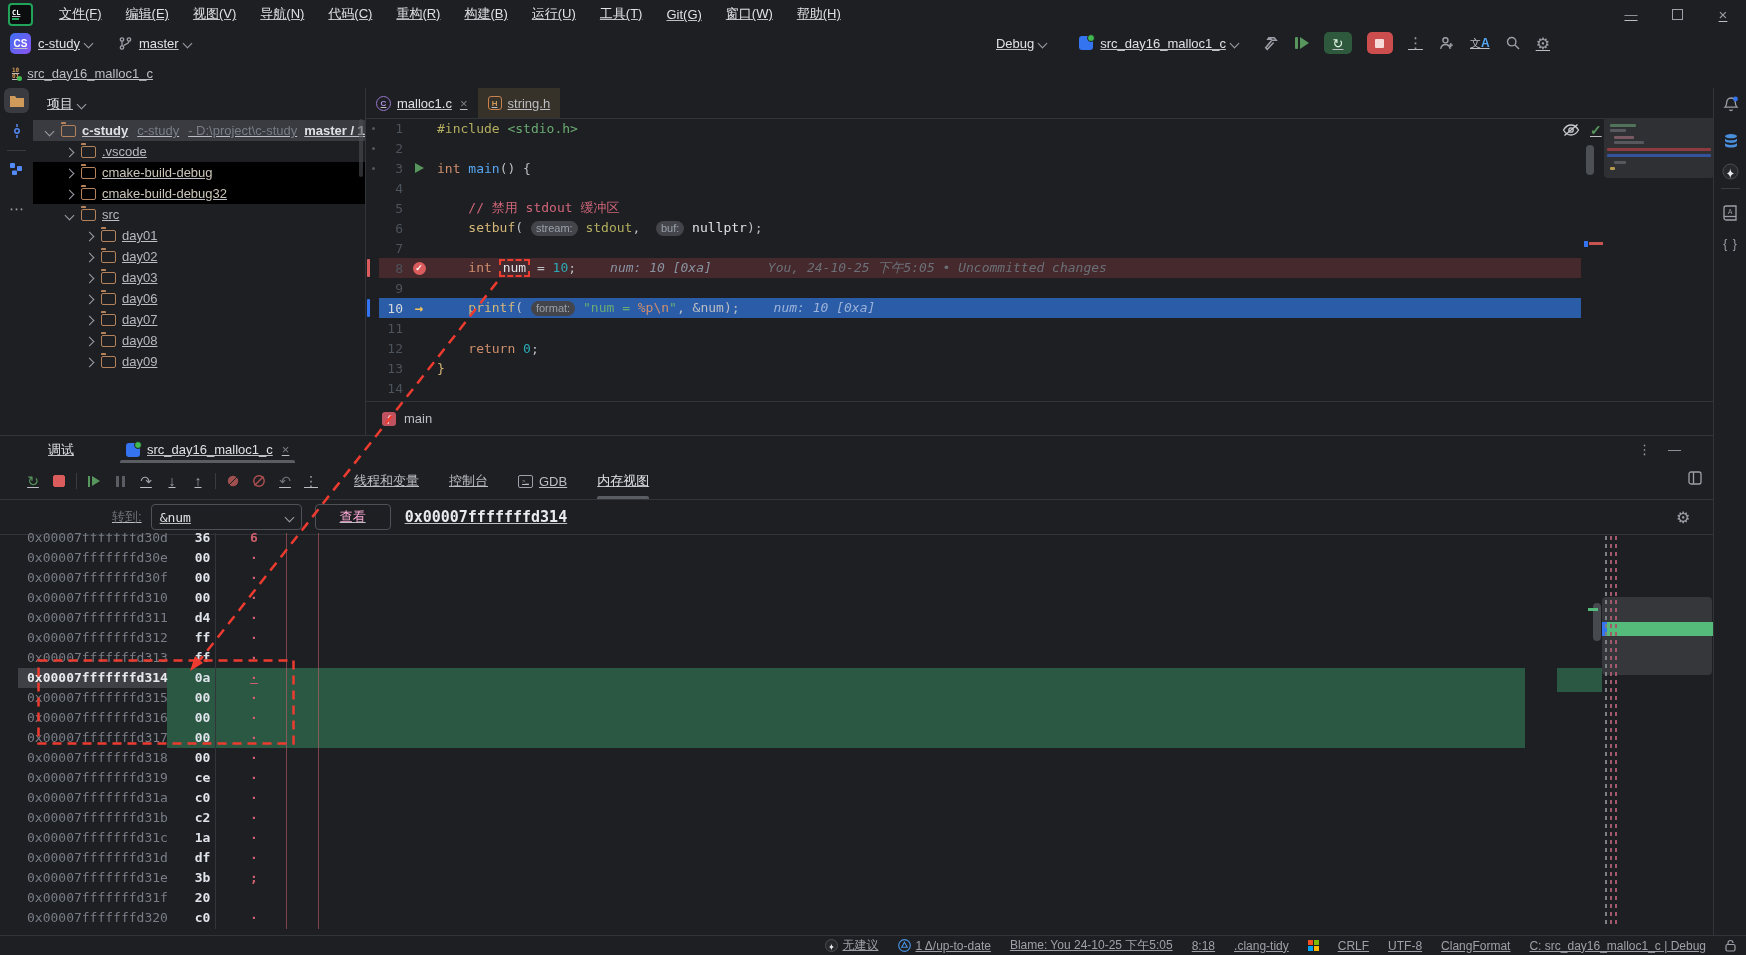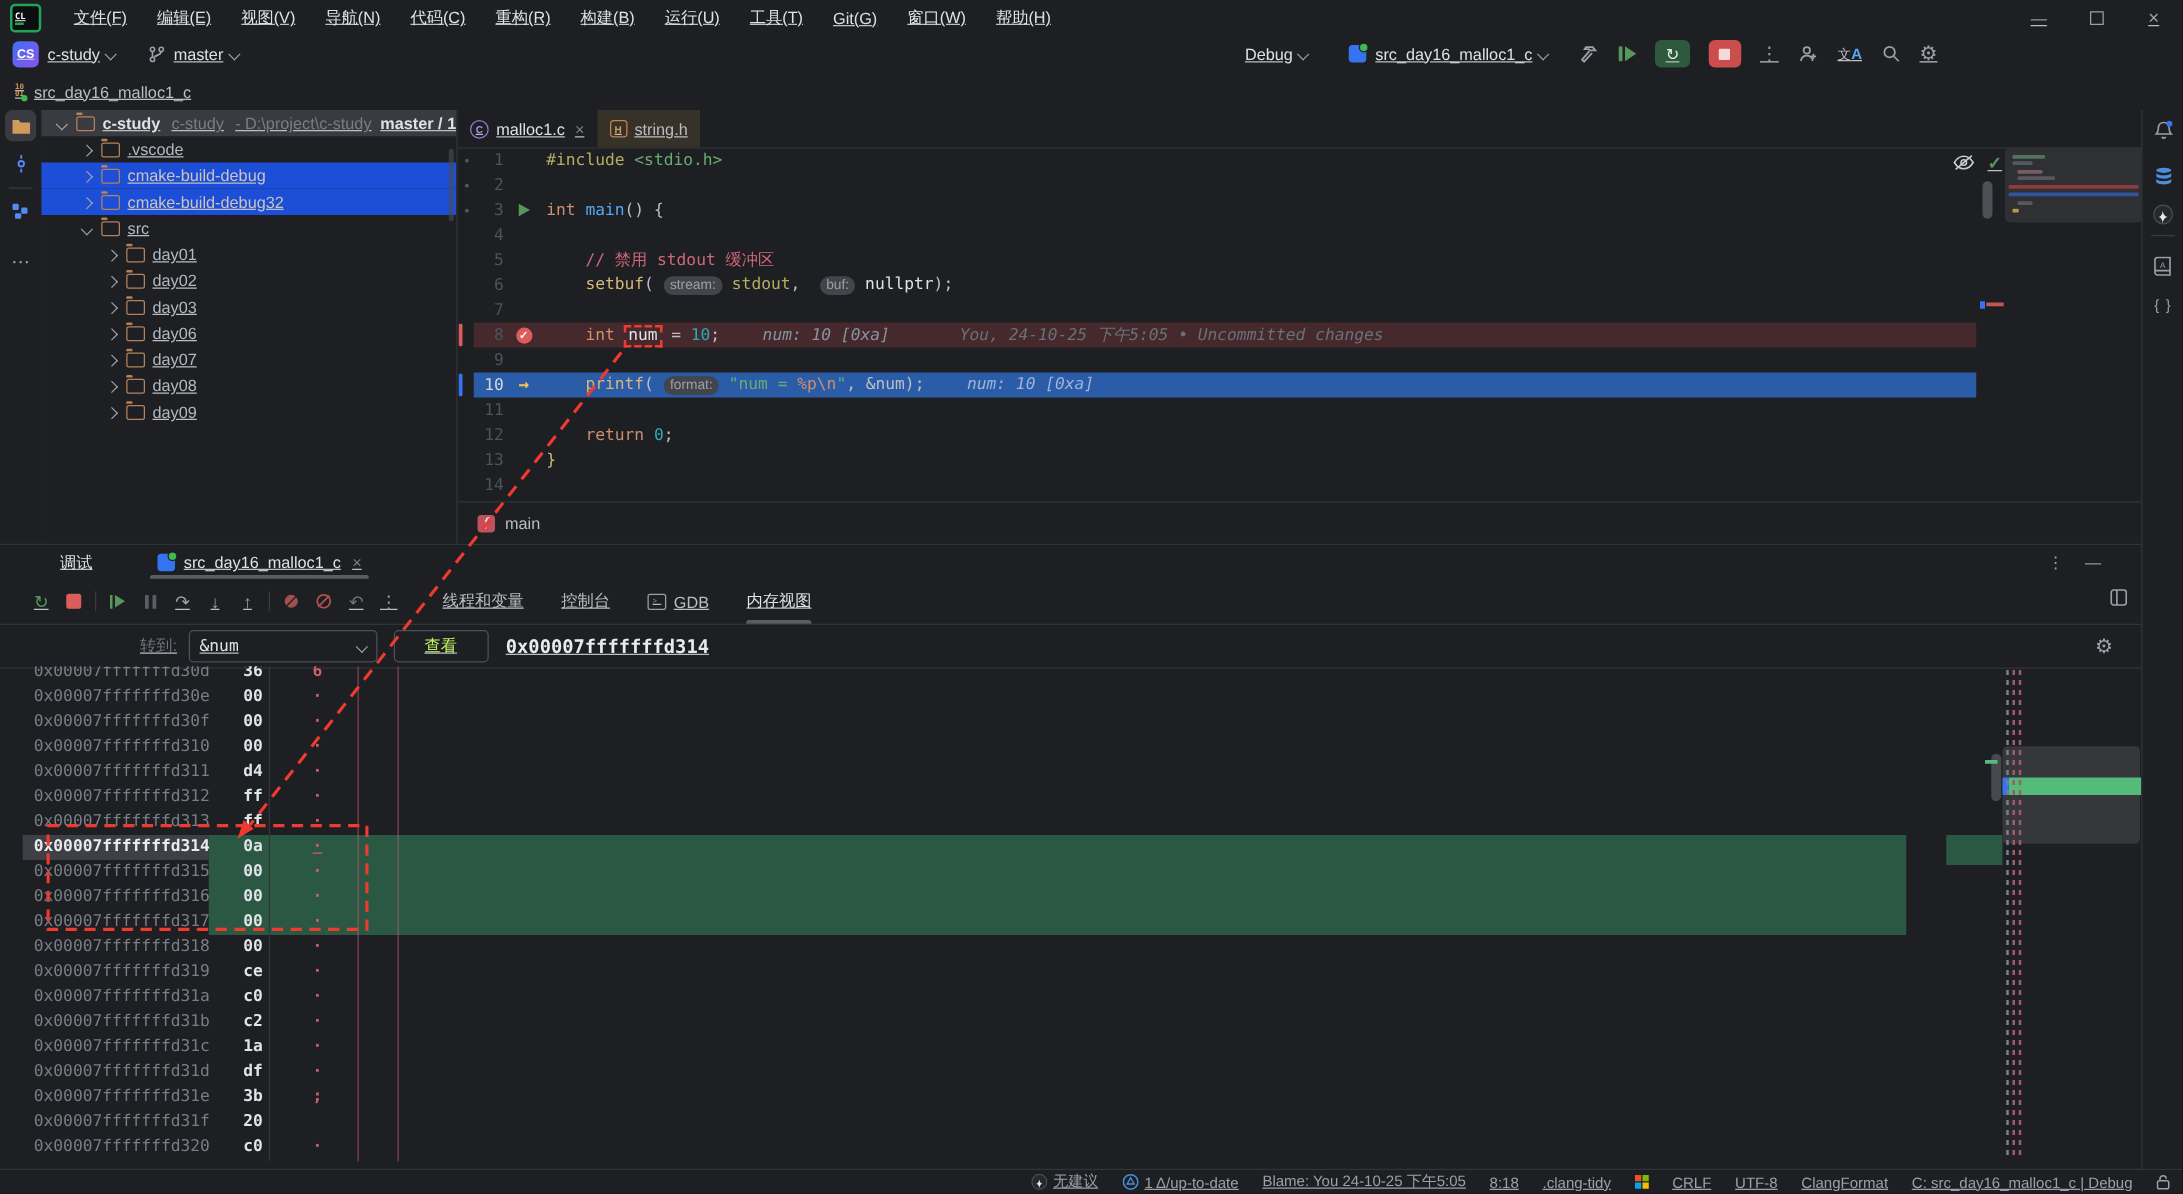--- a/index.html
+++ b/index.html
@@ -45,21 +45,21 @@
   #lstripe{left:0;top:88px;width:33px;height:847px;border-right:1px solid #313438;background:#1e1f22;}
   .sico{position:absolute;left:4px;width:25px;height:25px;border-radius:6px;display:flex;align-items:center;justify-content:center;color:#9da0a8;}
   .sico.active{background:#393b40;}
   .sdiv{position:absolute;left:7px;width:19px;height:1px;background:#393b40;}
   
   #ppanel{left:33px;top:88px;width:332px;height:347px;background:#1e1f22;overflow:hidden;}
   #pp-head{height:32px;display:flex;align-items:center;padding-left:14px;color:#dfe1e5;}
   .trow{height:21px;display:flex;align-items:center;white-space:nowrap;width:332px;}
   .trow .fold{width:13px;height:10px;border:1.4px solid #b4835b;border-radius:2px;position:relative;margin:0 6px 0 4px;flex:none;}
   .trow .fold:before{content:"";position:absolute;left:-1px;top:-4px;width:5px;height:2px;background:#b4835b;border-radius:1px 1px 0 0;}
-  .trow.sel{background:#393b40;} .trow.mod{background:#1d4ed8;}
+  .trow.sel{background:#393b40;} .trow.mod{background:#000000;}
   .tarr{width:16px;flex:none;text-align:center;}
   #pscroll{left:359px;top:119px;width:4px;height:58px;background:#4a4d52;border-radius:2px;opacity:.6;}
   
   #editor{left:365px;top:88px;width:1348px;height:347px;background:#1e1f22;border-left:1px solid #313438;}
   #tabbar{height:30px;display:flex;border-bottom:1px solid #313438;}
   .etab{display:flex;align-items:center;gap:6px;padding:0 10px;height:30px;color:#9da0a8;}
   .etab.active{color:#dfe1e5;}
   .etab.hfile{background:#363129;color:#bcbec4;}
   .cico{width:13px;height:13px;border:1.4px solid #9876d0;border-radius:50%;color:#b392e8;font:bold 8px "Liberation Sans",sans-serif;display:flex;align-items:center;justify-content:center;flex:none;}
   .hico{width:12px;height:12px;border:1.4px solid #c8824d;border-radius:3px;color:#d09a5a;font:bold 8px "Liberation Sans",sans-serif;display:flex;align-items:center;justify-content:center;flex:none;}
@@ -94,21 +94,21 @@
   .dtab{display:flex;align-items:center;gap:7px;margin-left:52px;height:27px;position:relative;color:#dfe1e5;}
   .dtab .under{position:absolute;left:-6px;right:-6px;bottom:0;height:3px;background:#5a5d61;border-radius:2px 2px 0 0;}
   #dtool{height:36px;display:flex;align-items:center;border-bottom:1px solid #313438;position:relative;}
   .dico{width:26px;height:22px;display:flex;align-items:center;justify-content:center;color:#9da0a8;font-size:14px;flex:none;}
   .vdiv{width:1px;height:16px;background:#393b40;margin:0 4px;flex:none;}
   .vtab{margin-left:30px;position:relative;height:36px;display:flex;align-items:center;gap:6px;color:#bcbec4;}
   .vtab.active{color:#dfe1e5;}
   .vtab.active .under{position:absolute;left:0;right:0;bottom:0;height:3px;background:#5a5d61;border-radius:2px 2px 0 0;}
   #dgoto{height:34px;display:flex;align-items:center;border-bottom:1px solid #313438;position:relative;}
   .combo{width:133px;height:24px;border:1px solid #4e5157;border-radius:4px;display:flex;align-items:center;padding:0 8px;color:#dfe1e5;justify-content:space-between;}
-  .btn{height:24px;border:1px solid #4e5157;border-radius:4px;display:flex;align-items:center;padding:0 24px;color:#bef264;justify-content:flex-end;}
+  .btn{height:24px;border:1px solid #4e5157;border-radius:4px;display:flex;align-items:center;padding:0 24px;color:#f9a8d4;justify-content:flex-end;}
   
   #memwrap{position:absolute;left:18px;top:97px;width:1680px;height:396px;overflow:hidden;}
   #memrows{position:absolute;left:0;top:-5px;width:1680px;}
   .mrow{position:relative;height:20px;font-family:"DejaVu Sans Mono",monospace;font-size:13px;}
   .mband{position:absolute;left:149px;top:0;width:1358px;height:20px;background:#2b5843;}
   .maddrsel{position:absolute;left:0;top:0;width:149px;height:20px;background:#3e4045;}
   .maddr{position:absolute;left:9px;top:2px;color:#787d87;}
   .maddr.cur{color:#e8eaed;font-weight:bold;}
   .mval{position:absolute;left:149px;width:71px;top:2px;text-align:center;color:#dfe3ea;font-weight:bold;}
   .masc{position:absolute;left:220px;width:32px;top:2px;text-align:center;color:#cf5f6e;font-weight:bold;}
@@ -313,20 +313,24 @@
             <circle cx="4" cy="3.5" r="1.7"></circle>
             <circle cx="11" cy="3.5" r="1.7"></circle>
             <circle cx="4" cy="11.5" r="1.7"></circle>
             <path d="M4 5.2v4.6M11 5.2c0 3-4 2.5-5.5 4.5"></path>
           </g>
         </svg>
     </div>
   </div>
 
   <div id="ppanel" class="abs">
+    <div id="pp-head">
+      <span>项目</span>
+        <span class="chev"></span>
+    </div>
     <div id="tree">
         <div class="trow sel">
           <span class="tarr" style="margin-left:8px"><i class="arrow-d"></i></span>
           <i class="fold"></i>
           <b style="color:#dfe1e5">c-study</b>
           <span style="color:#787d87;margin-left:9px">c-study</span>
           <span style="color:#787d87;margin-left:9px">- D:\project\c-study</span>
           <span style="color:#dfe1e5;margin-left:7px;font-weight:bold">master / 1 Δ</span>
         </div>
         <div class="trow">

